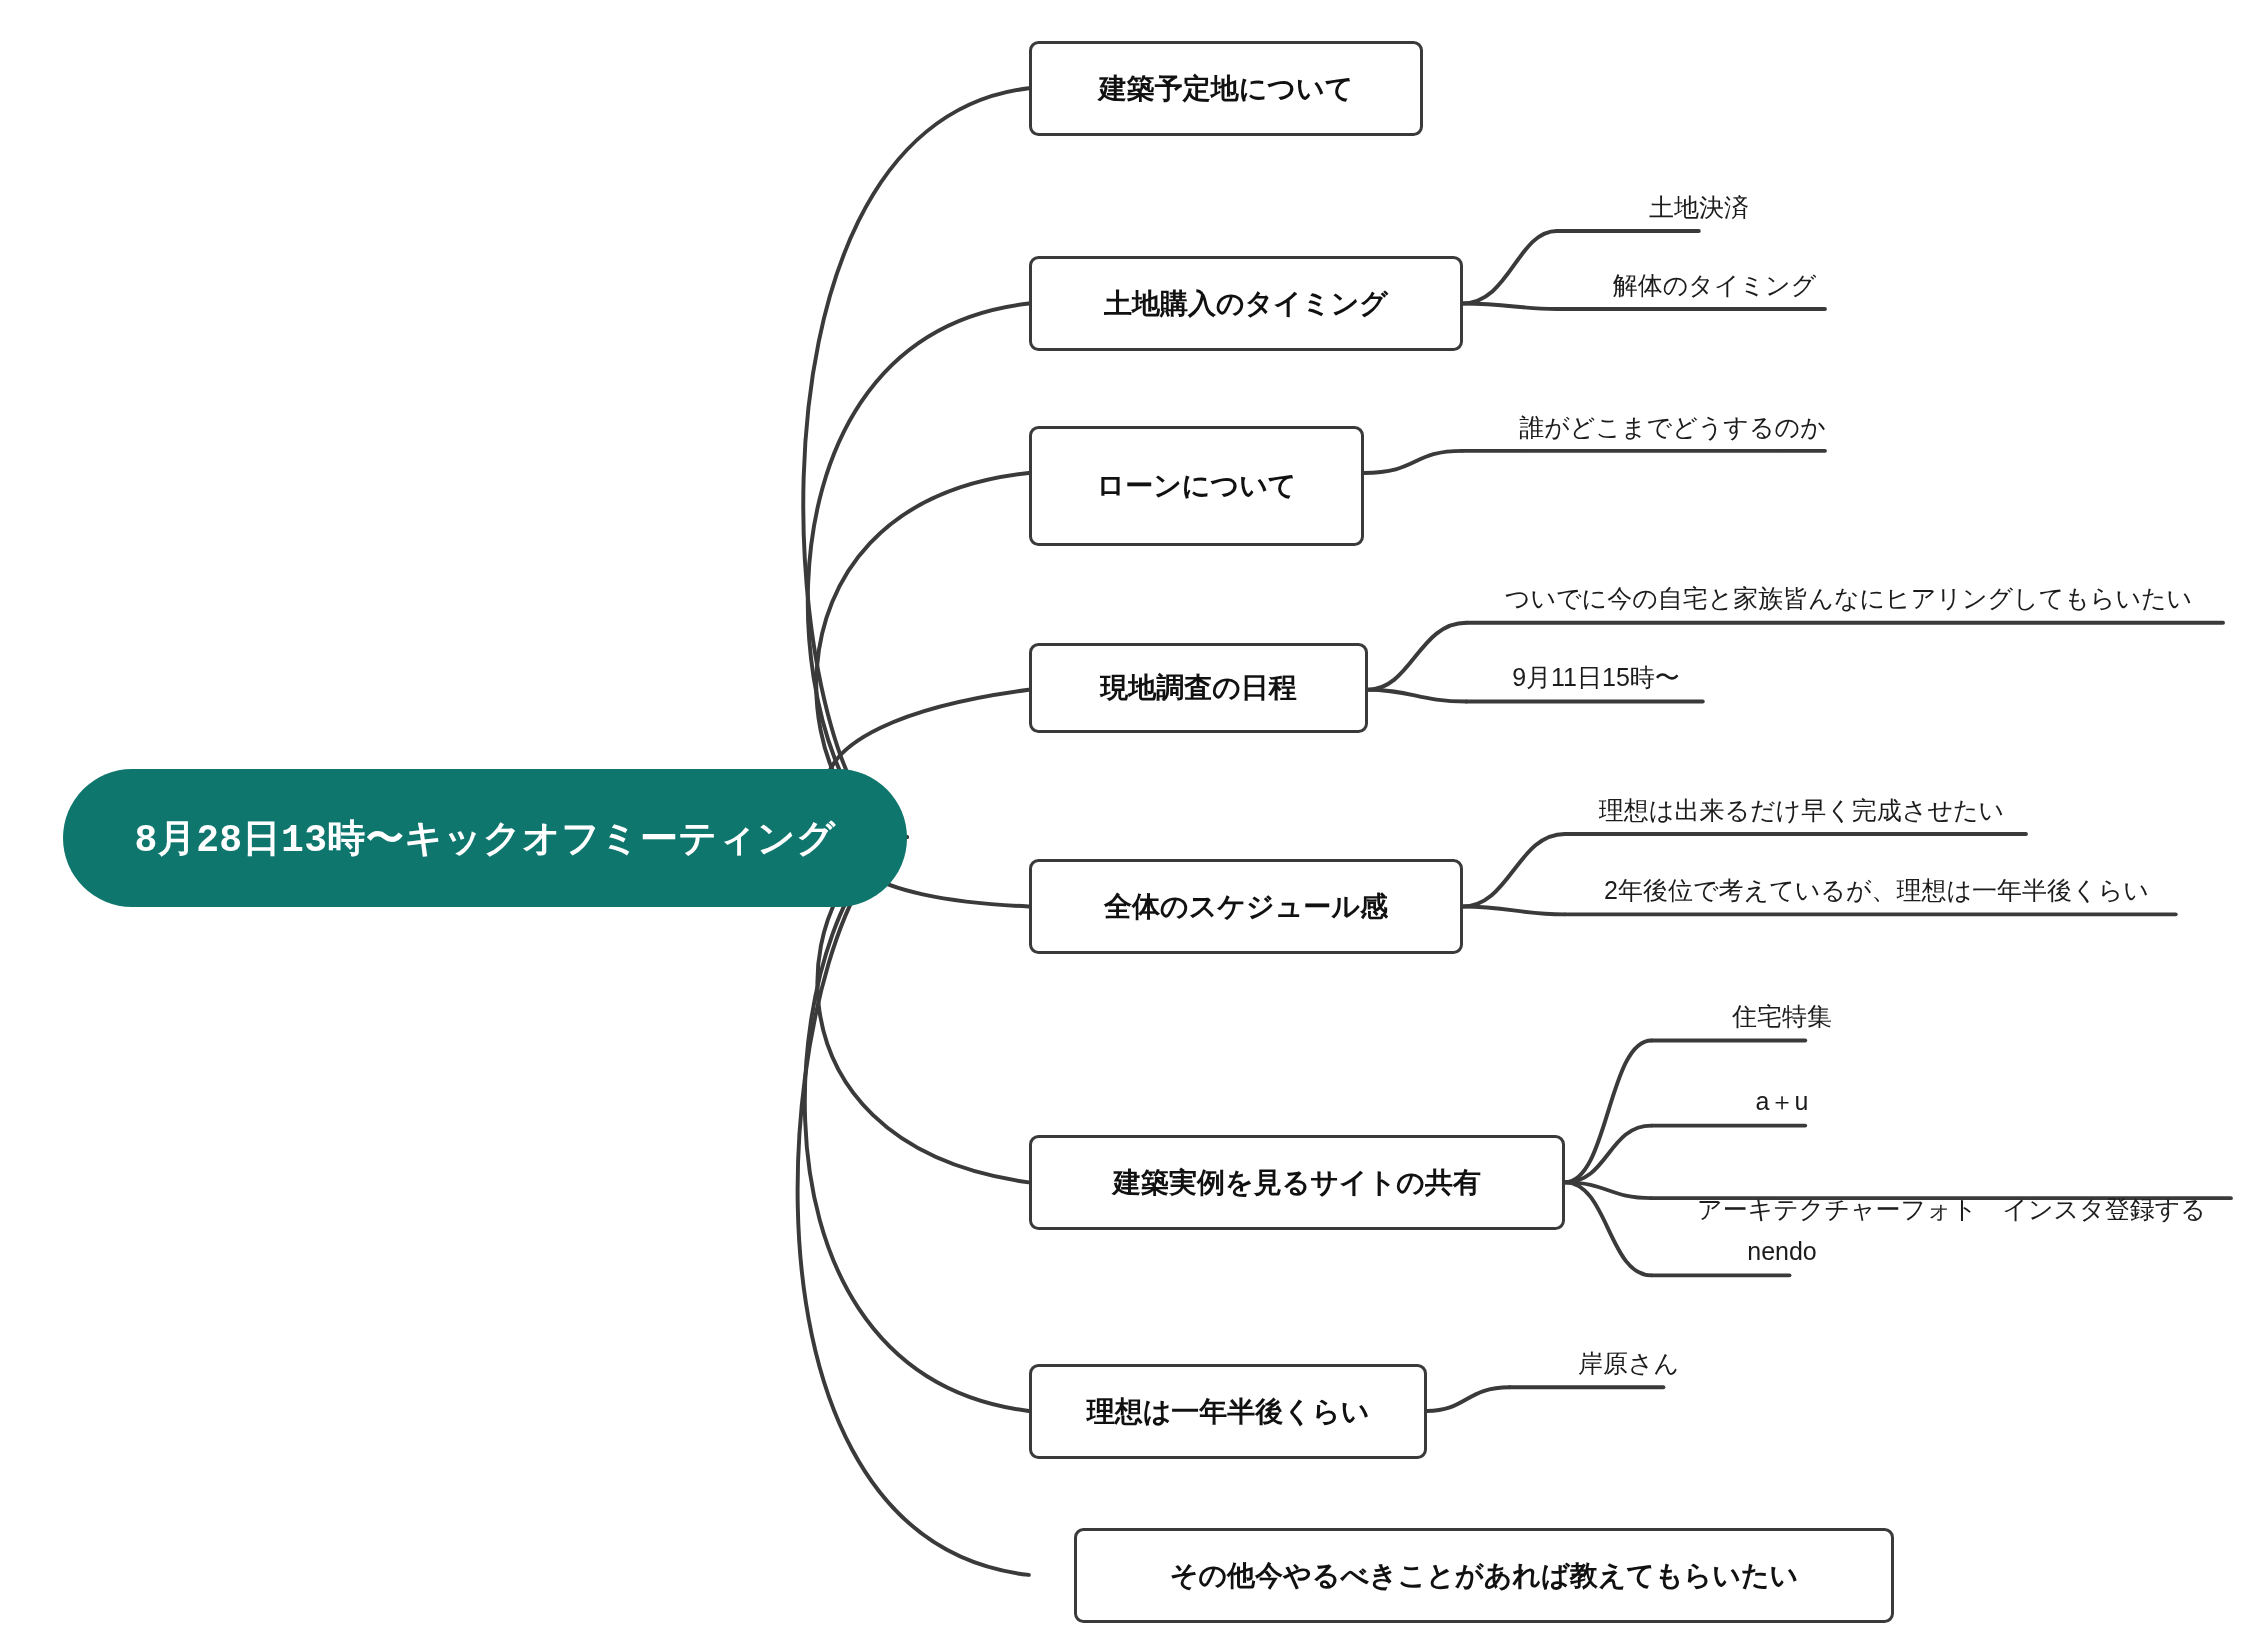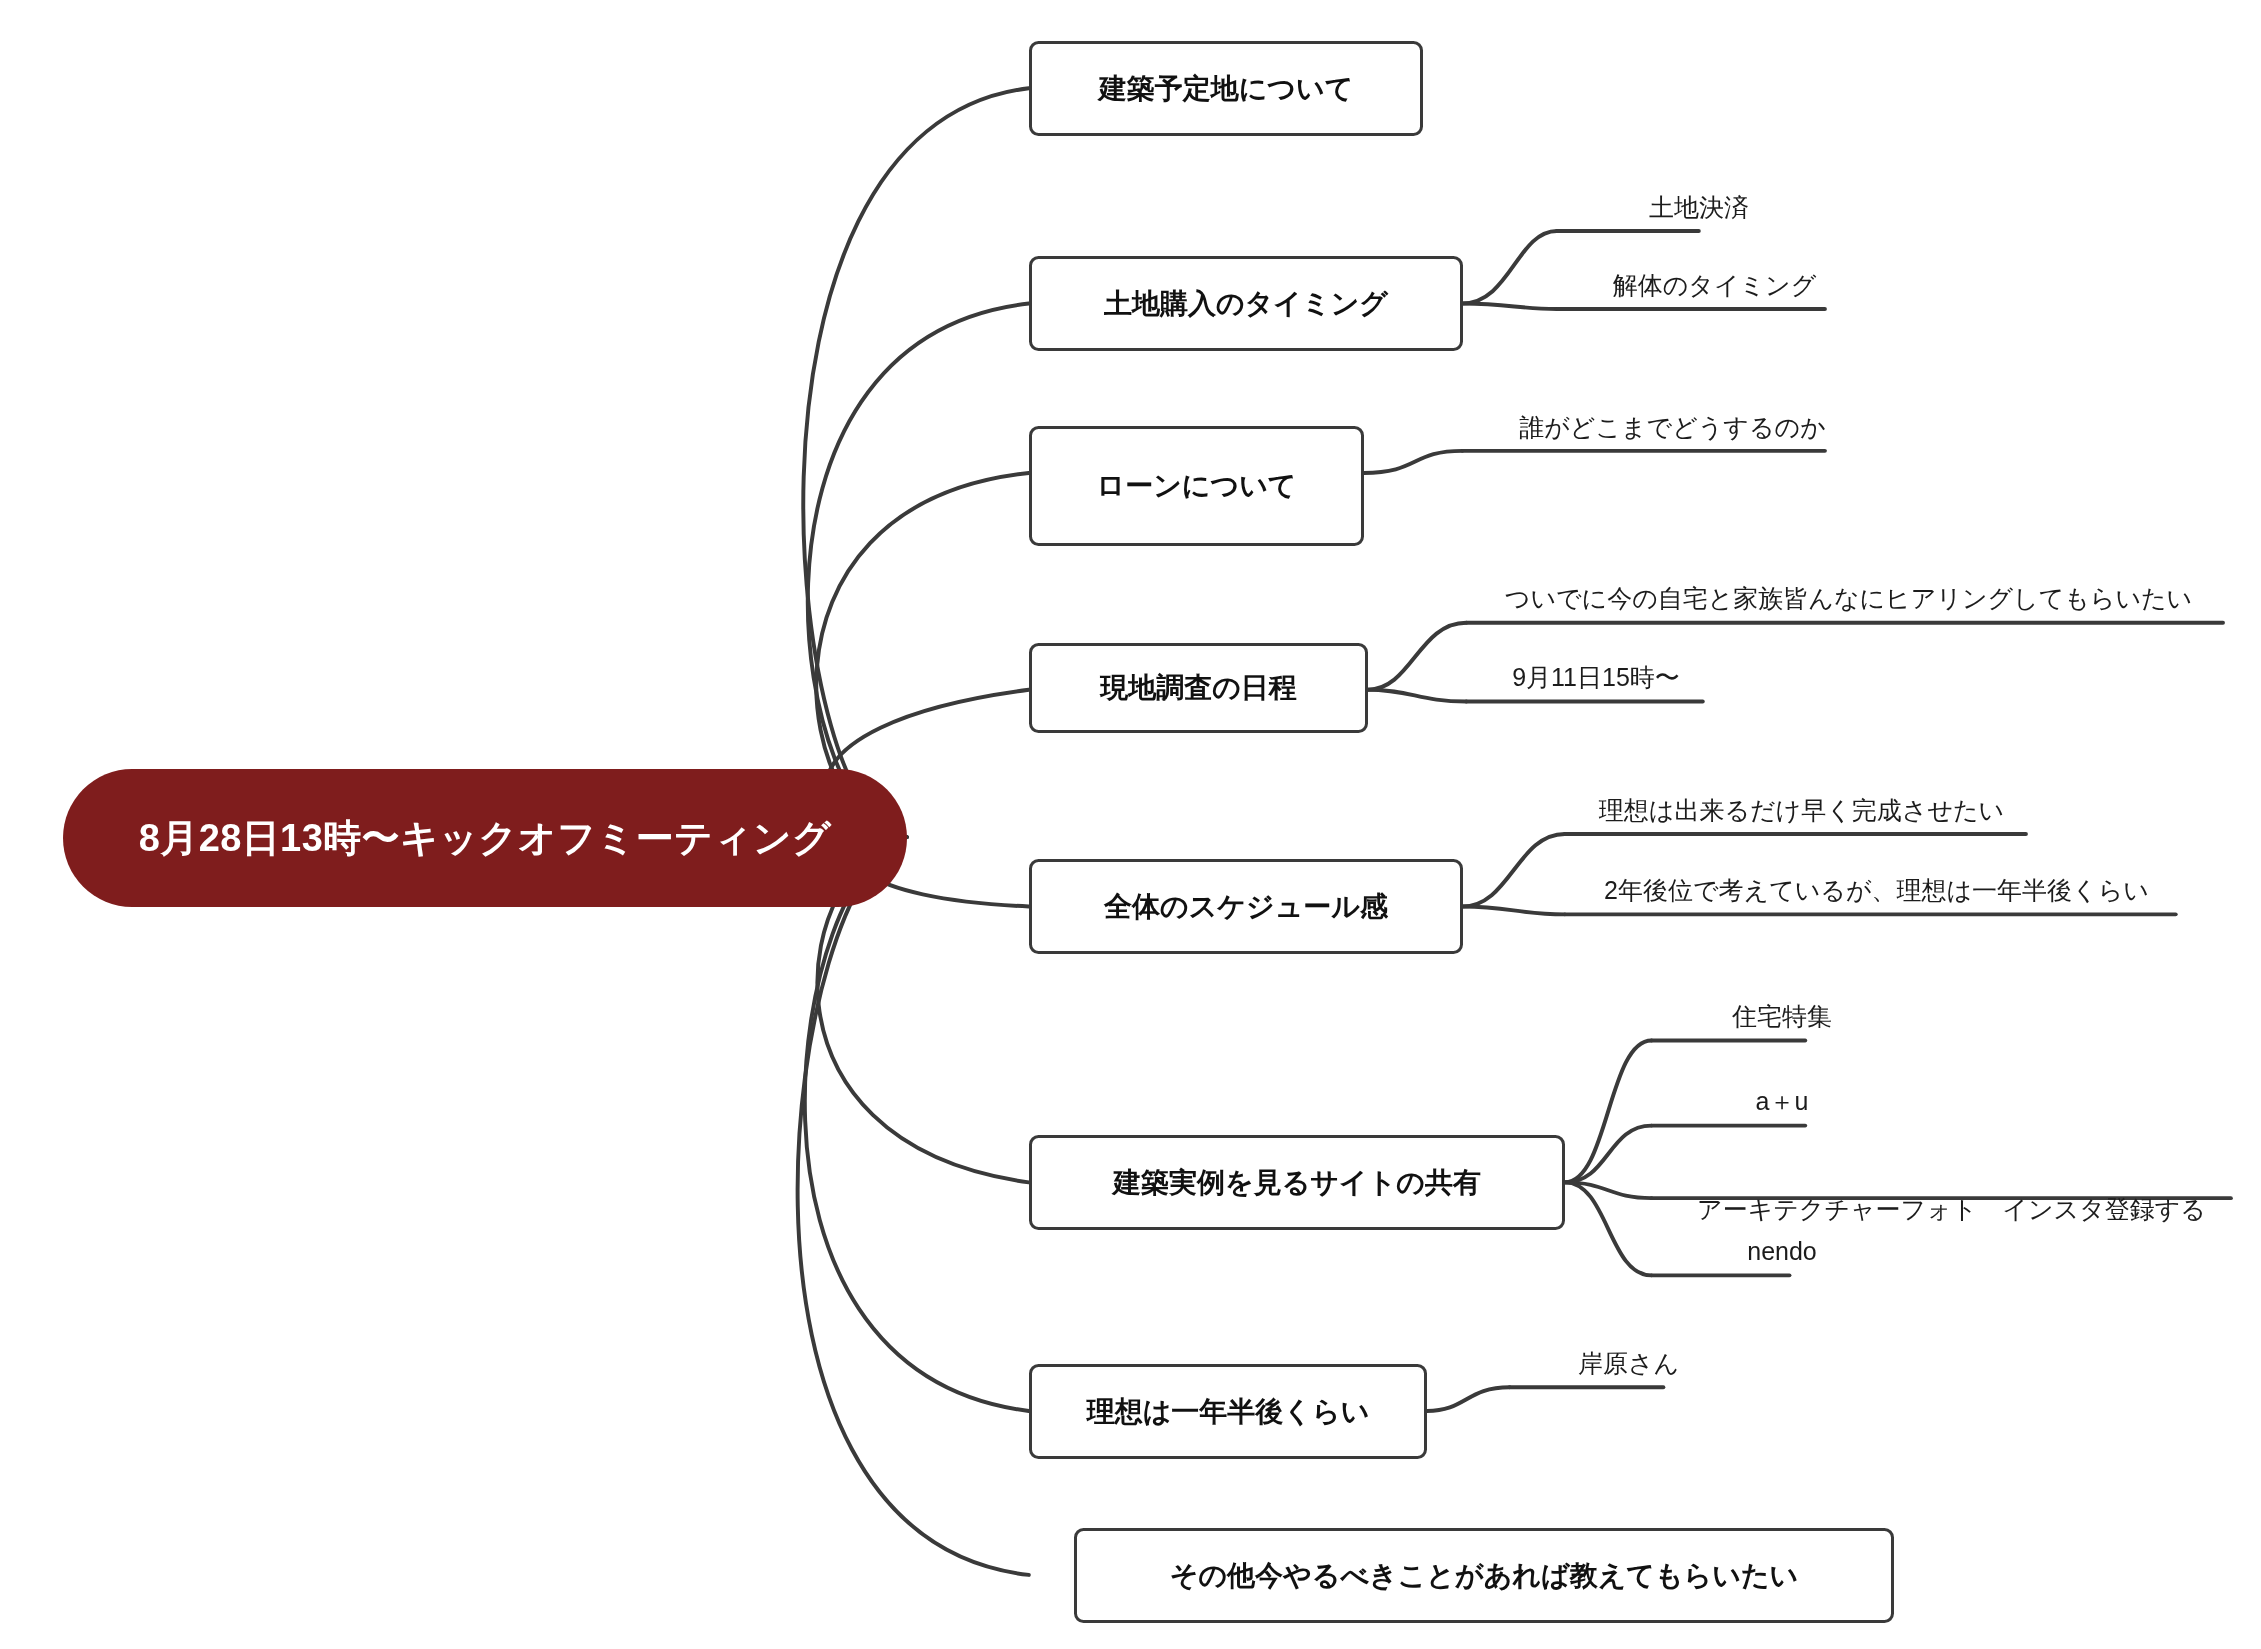--- a/index.html
+++ b/index.html
@@ -28,27 +28,28 @@
   }
   .node {
     position: absolute;
     box-sizing: border-box;
     display: flex;
     align-items: center;
     justify-content: center;
     white-space: nowrap;
   }
   .root-node {
-    background: #7f1d1d;
+    background: #0f766e;
     color: #ffffff;
     border-radius: 71px;
     font-weight: bold;
     font-size: 38px;
     letter-spacing: 0.4px;
     padding: 0 32px;
+    font-family: Liberation Mono, monospace;
   }
   .topic-node {
     background: #ffffff;
     border: 3.2px solid #3a3a3a;
     border-radius: 9.5px;
     font-weight: bold;
     font-size: 28px;
     color: #111111;
     padding: 0 20.5px;
   }

